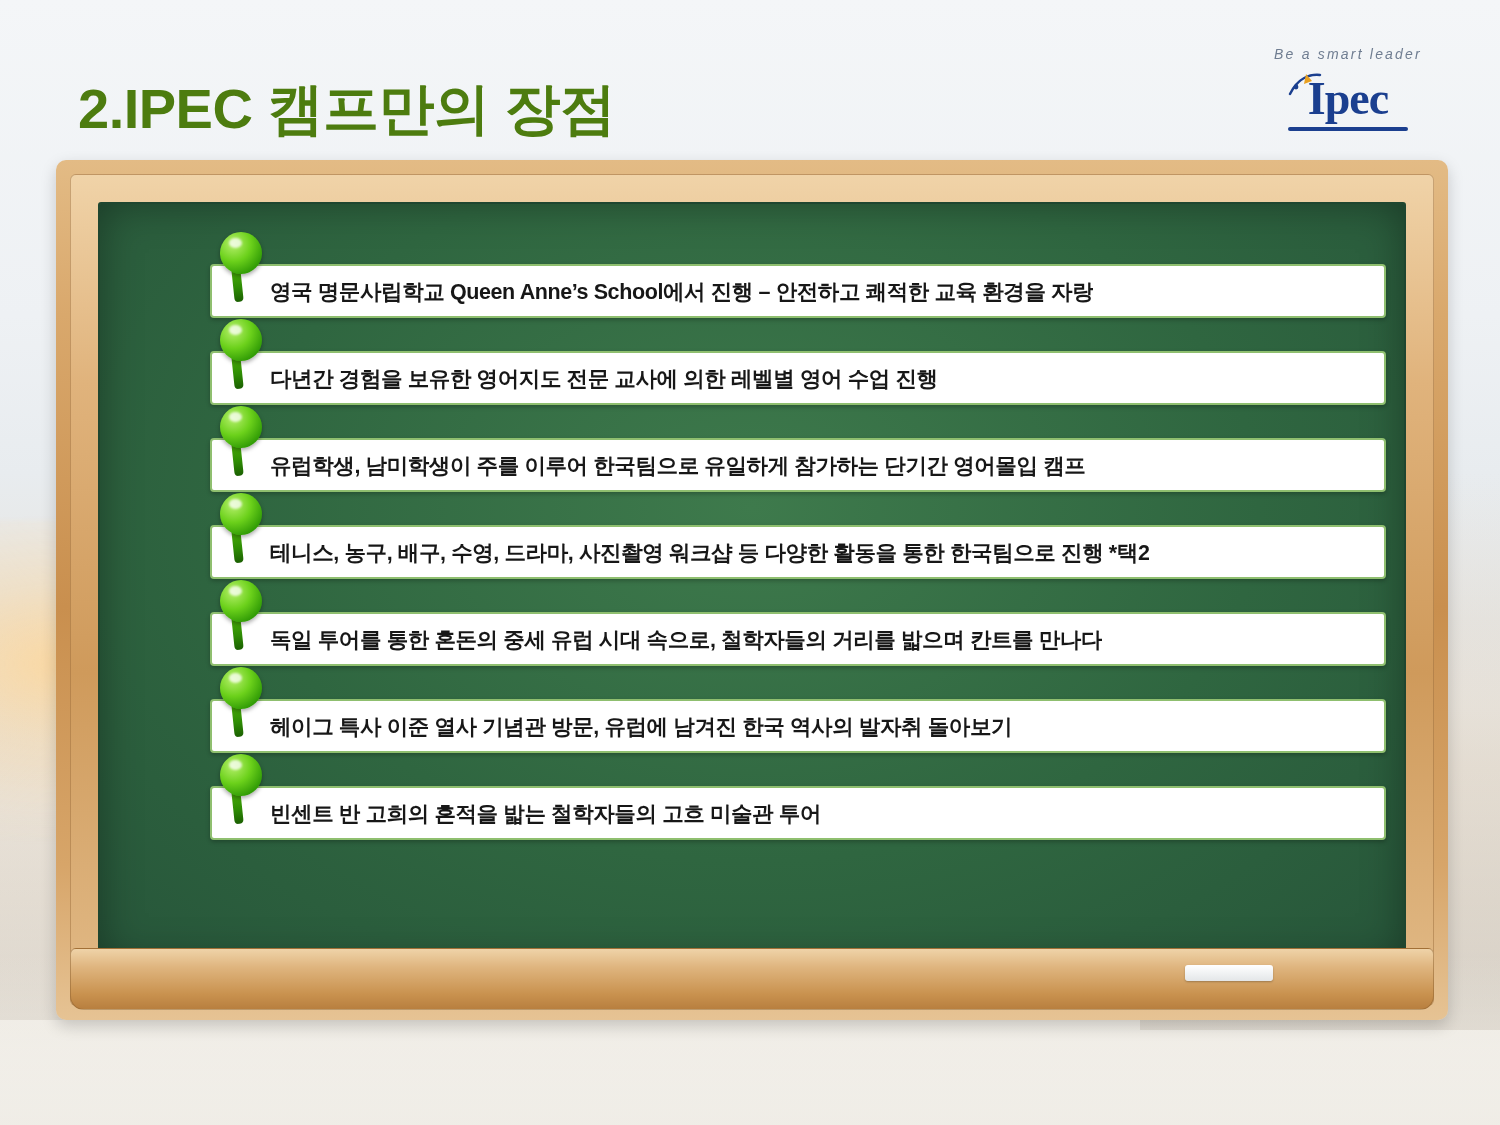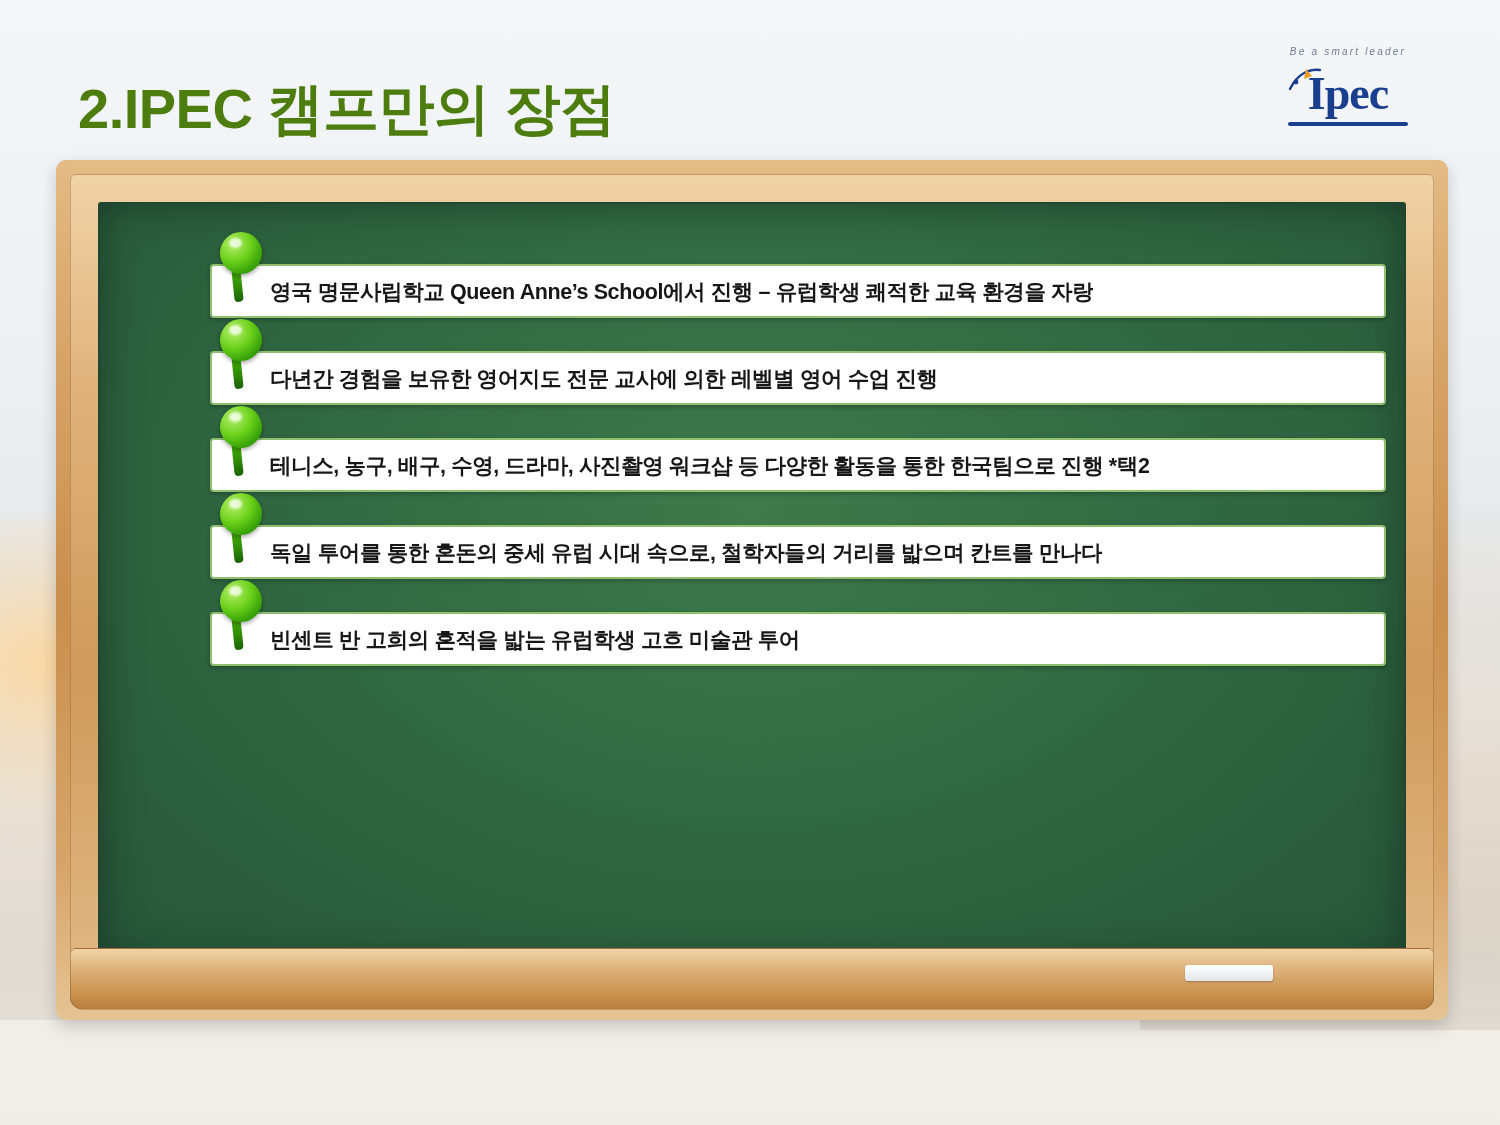--- a/index.html
+++ b/index.html
@@ -114,21 +114,21 @@
 
   .logo-block {
     position: absolute;
     right: 62px;
     top: 40px;
     width: 180px;
     height: 92px;
     text-align: center;
   }
   .logo-tag {
-    font-size: 10px;
+    font-size: 14px;
     letter-spacing: 2.2px;
     color: #6f7d91;
     font-style: italic;
     margin-top: 6px;
     white-space: nowrap;
   }
   .logo-mark {
     position: relative;
     margin-top: 10px;
     font-size: 46px;
@@ -322,41 +322,51 @@
 <div class="board-wrap">
   <div class="board-frame">
     <div class="board-frame-inner"></div>
   </div>
 
   <div class="board-surface">
     <div class="rows">
 
       <div class="row">
         <div class="row-plate">
-          <span class="row-text">영국 명문사립학교 Queen Anne’s School에서 진행 – 유럽학생 쾌적한 교육 환경을 자랑</span>
+          <span class="row-text">영국 명문사립학교 Queen Anne’s School에서 진행 – 안전하고 쾌적한 교육 환경을 자랑</span>
         </div>
         <div class="pin">
           <div class="needle"></div>
             <div class="head"></div>
             <div class="shine"></div>
         </div>
       </div>
 
       <div class="row">
         <div class="row-plate">
           <span class="row-text">다년간 경험을 보유한 영어지도 전문 교사에 의한 레벨별 영어 수업 진행</span>
         </div>
         <div class="pin">
           <div class="needle"></div>
             <div class="head"></div>
             <div class="shine"></div>
         </div>
       </div>
 
 
+      <div class="row">
+        <div class="row-plate">
+          <span class="row-text">유럽학생, 남미학생이 주를 이루어 한국팀으로 유일하게 참가하는 단기간 영어몰입 캠프</span>
+        </div>
+        <div class="pin">
+          <div class="needle"></div>
+            <div class="head"></div>
+            <div class="shine"></div>
+        </div>
+      </div>
 
       <div class="row">
         <div class="row-plate">
           <span class="row-text">테니스, 농구, 배구, 수영, 드라마, 사진촬영 워크샵 등 다양한 활동을 통한 한국팀으로 진행 *택2</span>
         </div>
         <div class="pin">
           <div class="needle"></div>
             <div class="head"></div>
             <div class="shine"></div>
         </div>
@@ -366,24 +376,34 @@
         <div class="row-plate">
           <span class="row-text">독일 투어를 통한 혼돈의 중세 유럽 시대 속으로, 철학자들의 거리를 밟으며 칸트를 만나다</span>
         </div>
         <div class="pin">
           <div class="needle"></div>
             <div class="head"></div>
             <div class="shine"></div>
         </div>
       </div>
 
-
-      <div class="row">
-        <div class="row-plate">
-          <span class="row-text">빈센트 반 고희의 흔적을 밟는 유럽학생 고흐 미술관 투어</span>
+      <div class="row">
+        <div class="row-plate">
+          <span class="row-text">헤이그 특사 이준 열사 기념관 방문, 유럽에 남겨진 한국 역사의 발자취 돌아보기</span>
+        </div>
+        <div class="pin">
+          <div class="needle"></div>
+            <div class="head"></div>
+            <div class="shine"></div>
+        </div>
+      </div>
+
+      <div class="row">
+        <div class="row-plate">
+          <span class="row-text">빈센트 반 고희의 흔적을 밟는 철학자들의 고흐 미술관 투어</span>
         </div>
         <div class="pin">
           <div class="needle"></div>
             <div class="head"></div>
             <div class="shine"></div>
         </div>
       </div>
 
     </div>
   </div>

